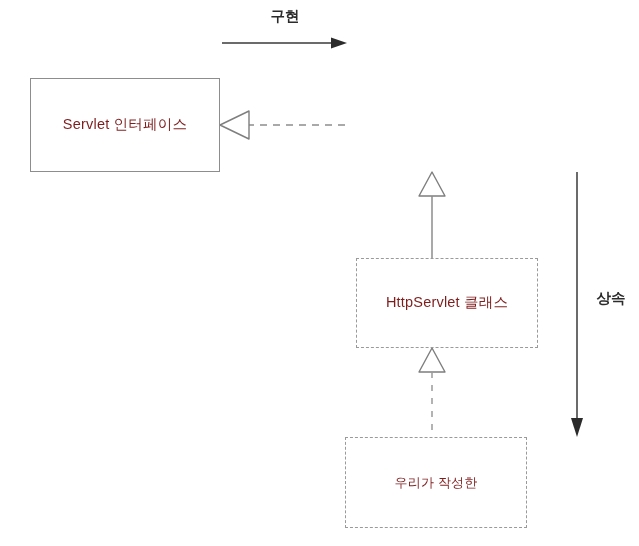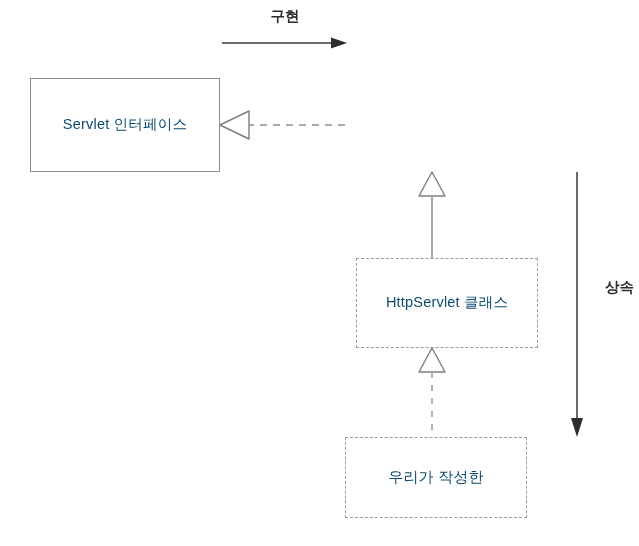--- a/index.html
+++ b/index.html
@@ -25,21 +25,21 @@
     height: 546px;
   }
   .node-box {
     position: absolute;
     box-sizing: border-box;
     display: flex;
     flex-direction: column;
     align-items: center;
     justify-content: center;
     text-align: center;
-    color: #0c4a6e;
+    color: #7f1d1d;
     background: transparent;
     letter-spacing: 0.2px;
   }
   .node-label {
     display: block;
     line-height: 1.35;
     white-space: nowrap;
   }
   .edge-label {
     position: absolute;
@@ -58,32 +58,31 @@
     left: 345px; top: 78px;  width: 185px; height: 94px;
     border: 1.4px solid #8d8d8d;
     font-size: 14.5px;
   }
   #box-http-servlet {
     left: 356px; top: 258px; width: 182px; height: 90px;
     border: 1.4px dashed #9a9a9a;
     font-size: 14.5px;
   }
   #box-user-servlet {
-    left: 345px; top: 437px; width: 182px; height: 81px;
+    left: 345px; top: 437px; width: 182px; height: 91px;
     border: 1.4px dashed #9a9a9a;
-    font-size: 15px;
+    font-size: 13px;
   }
   #label-implement {
     left: 243px; top: 7px; width: 84px;
     font-size: 14.5px;
   }
   #label-inherit {
-    left: 588px; top: 278px; width: 46px;
+    left: 588px; top: 289px; width: 46px;
     font-size: 14.5px;
-    text-align: right;
   }
 </style>
 </head>
 <body>
 
 <div id="diagram-root">
 
   <svg id="diagram-svg" viewBox="0 0 639 546" xmlns="http://www.w3.org/2000/svg">
 
     <g>

